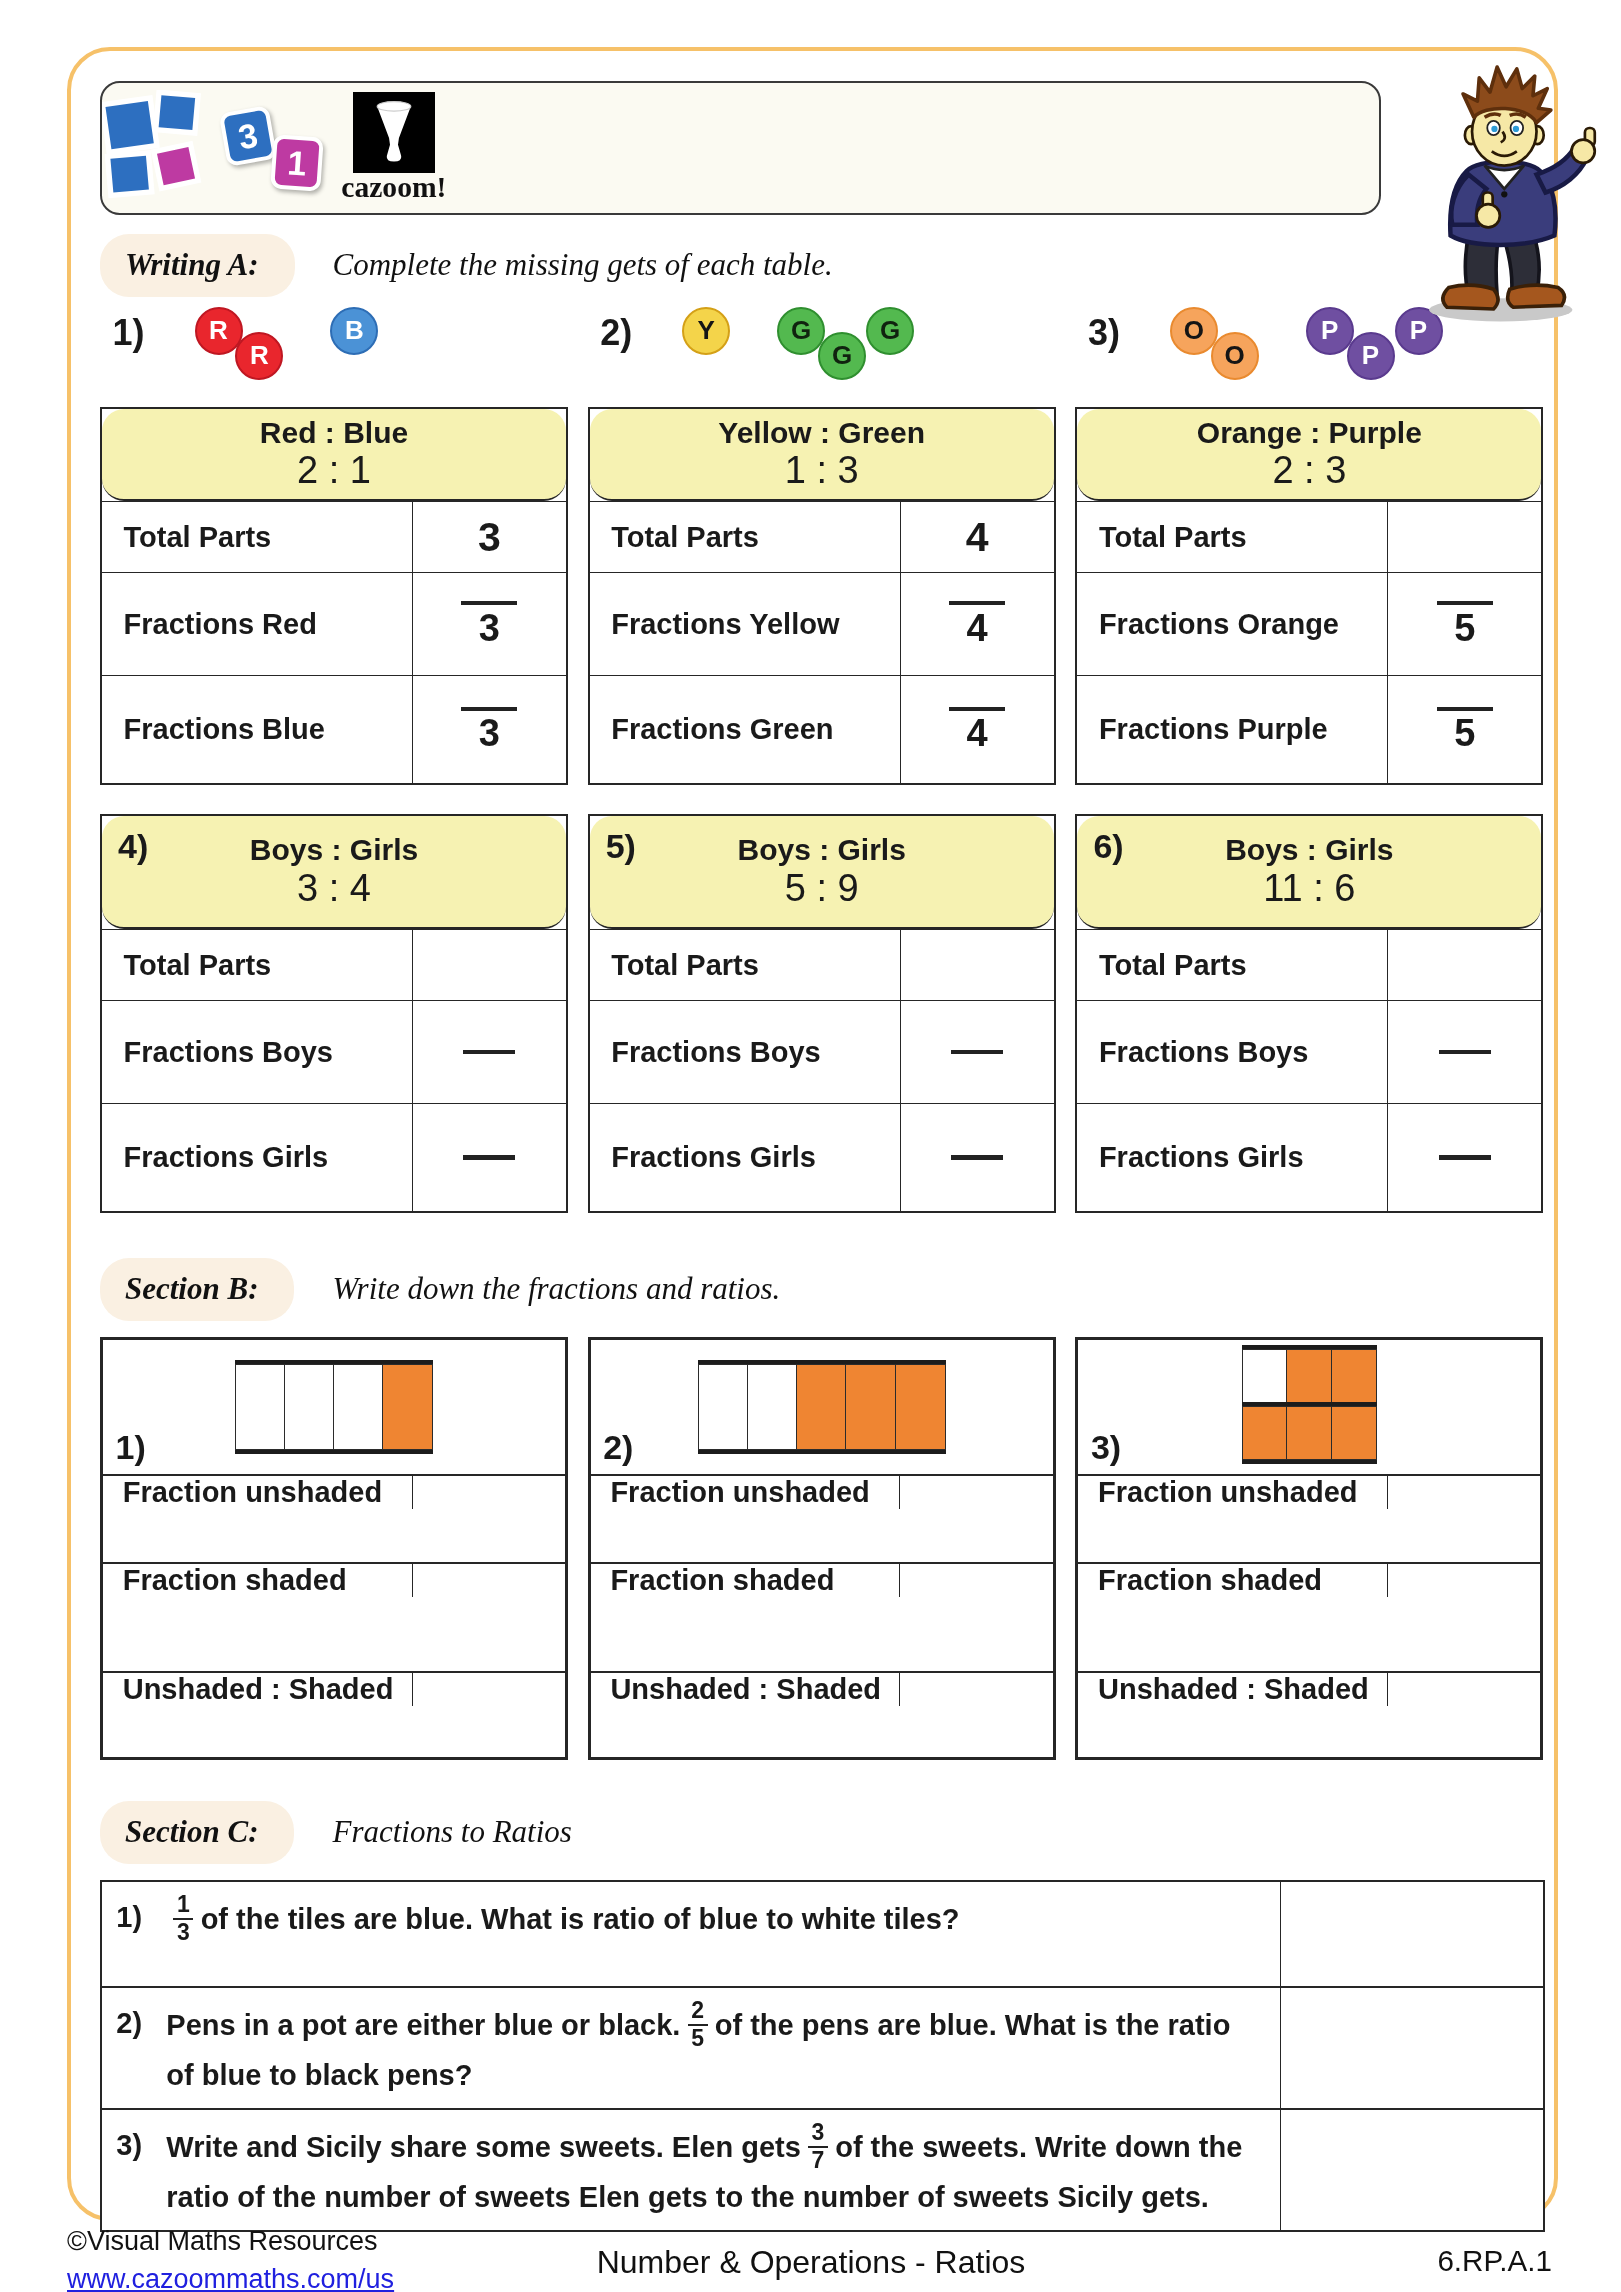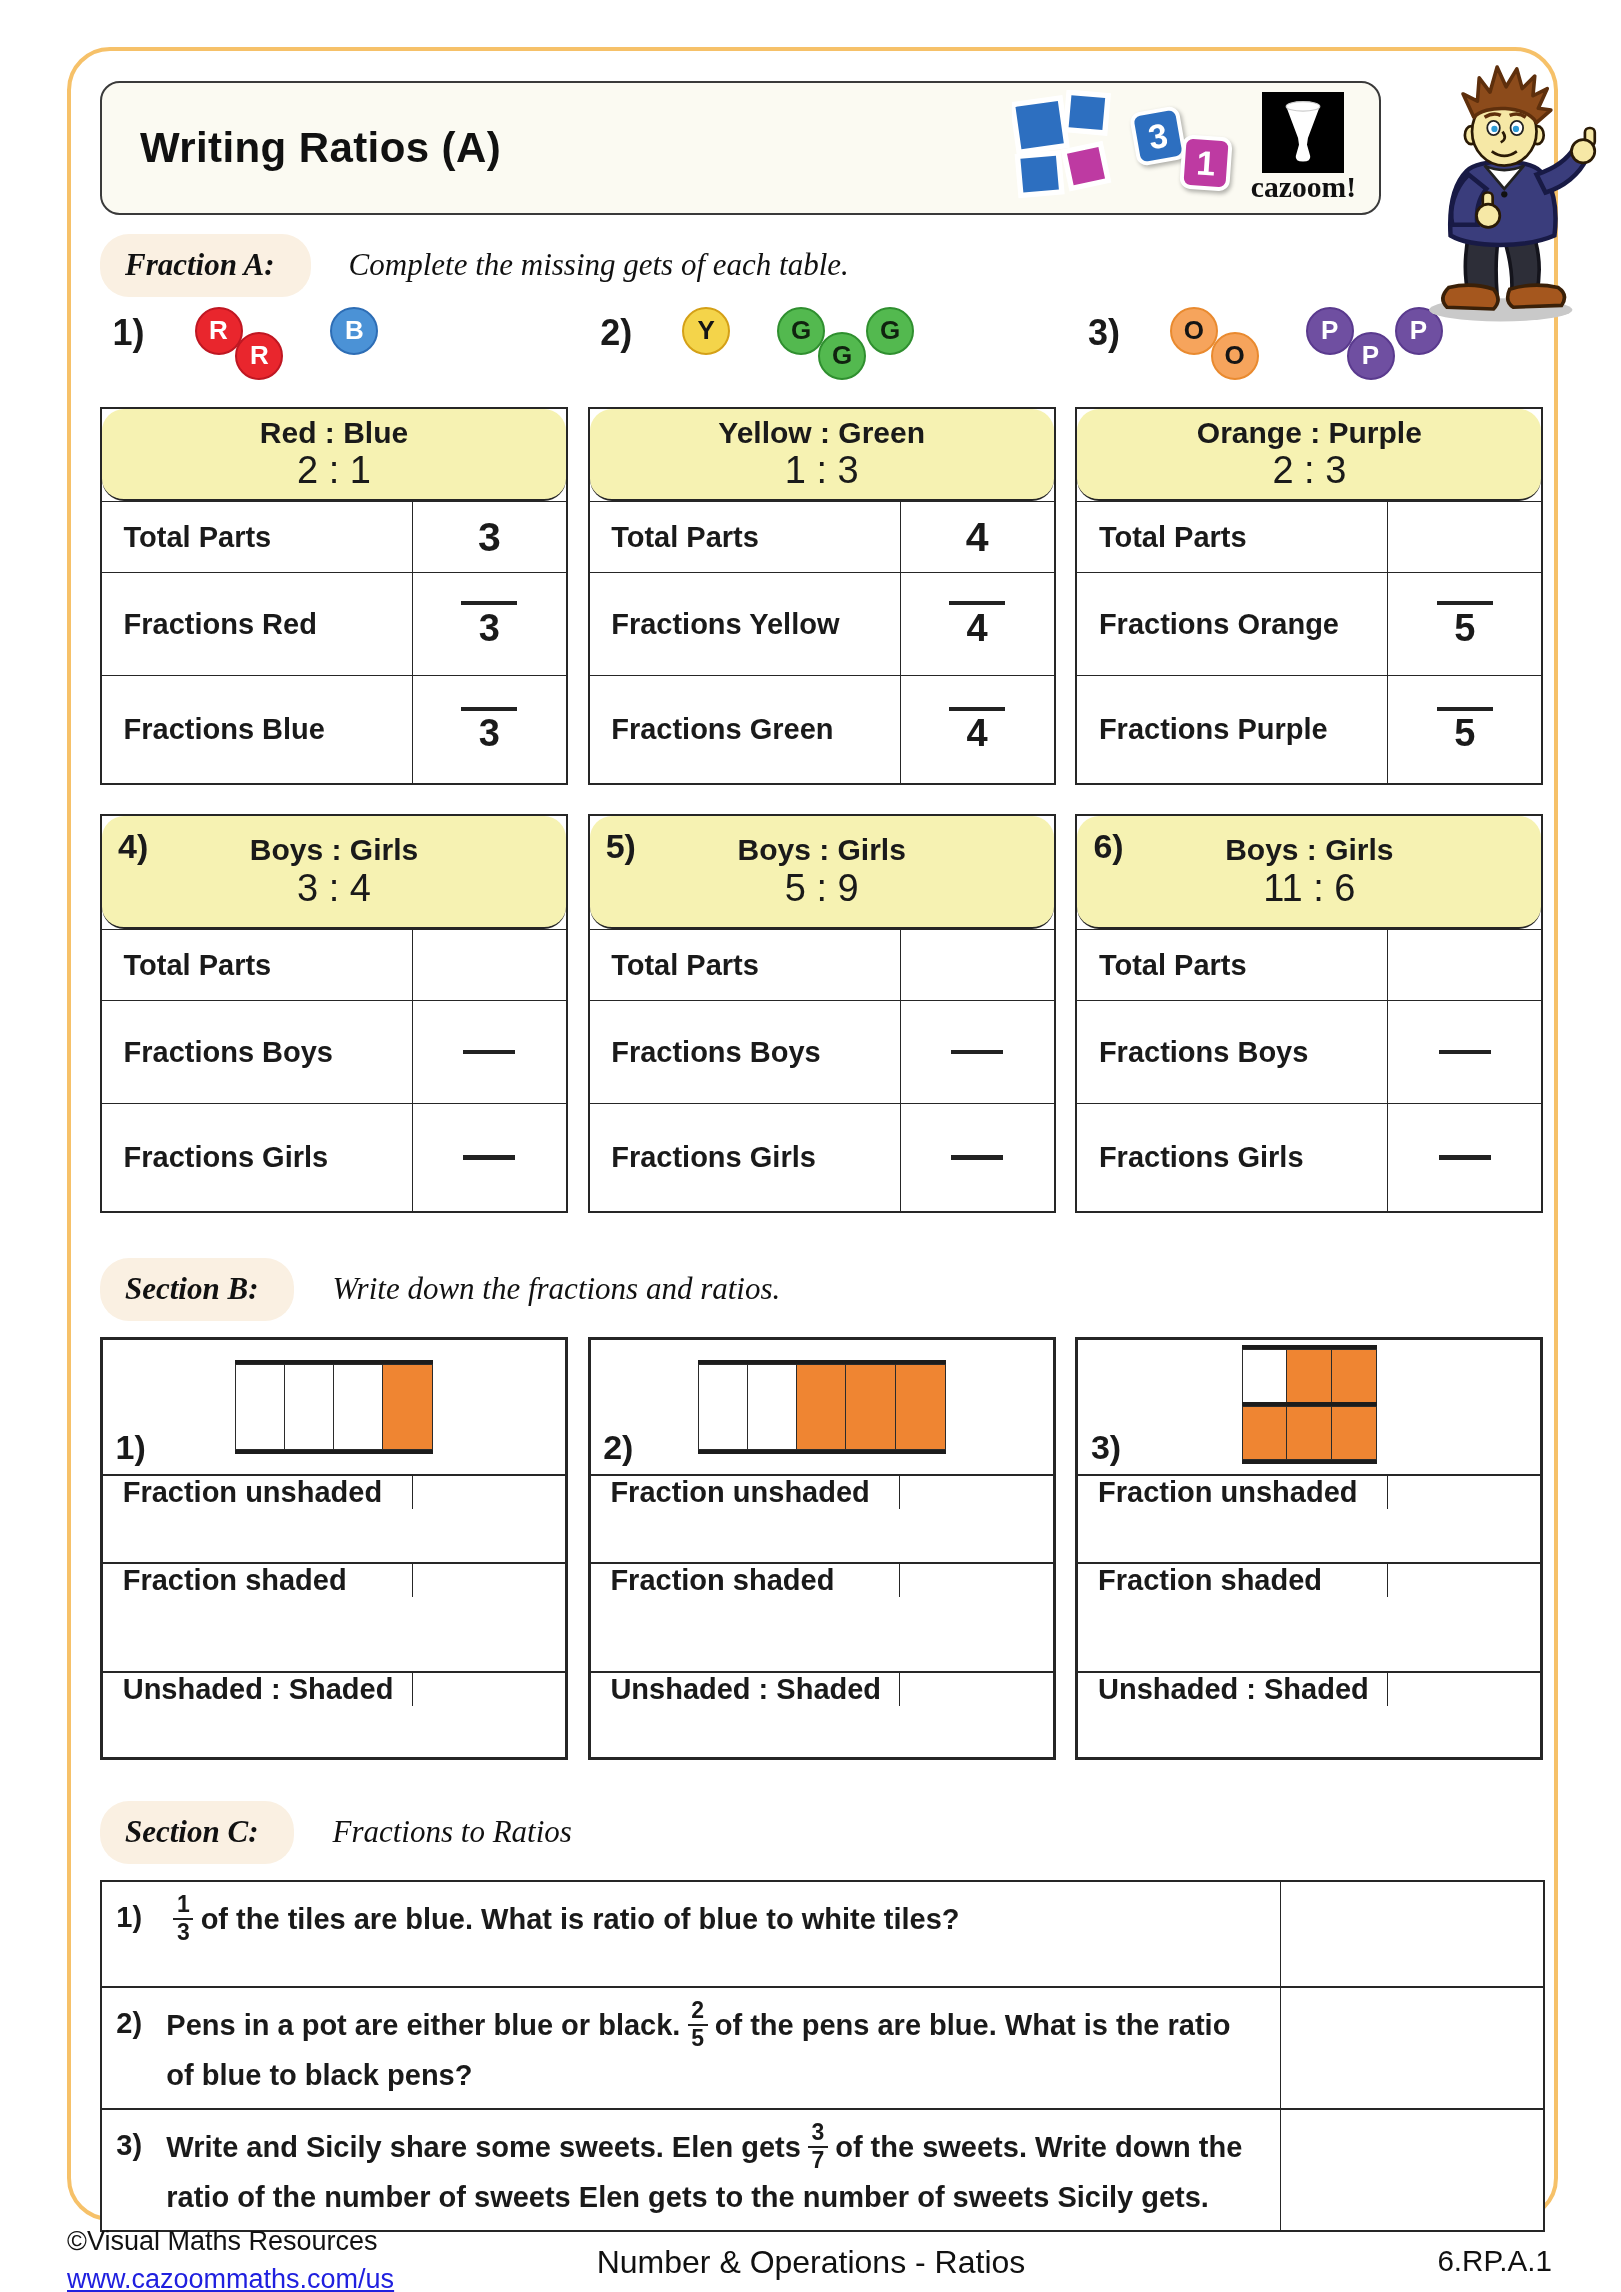--- a/index.html
+++ b/index.html
@@ -107,21 +107,20 @@
   .f-center{position:absolute;left:0;right:0;top:2244px;text-align:center;font-size:32px;color:#111;}
   .f-right{position:absolute;right:70px;top:2244px;font-size:29.6px;color:#111;}
 </style>
 </head>
 <body>
 
 <div class="page">
   <div class="sheet">
 
     <div class="title-box">
-      <div class="title-text">Writing Ratios (A)</div>
       <div class="logo">
         <span>
           <svg viewBox="0 0 120 126" width="107" height="113">
             <g stroke="#ffffff" stroke-width="6">
               <rect x="4" y="12" width="54" height="54" fill="#2d6fc0" transform="rotate(-8 31 39)"></rect>
               <rect x="62" y="4" width="44" height="42" fill="#2d6fc0" transform="rotate(5 84 25)"></rect>
               <rect x="8" y="72" width="46" height="44" fill="#2d6fc0" transform="rotate(-5 31 94)"></rect>
               <rect x="62" y="64" width="42" height="42" fill="#be3aa2" transform="rotate(-12 83 85)"></rect>
             </g>
           </svg>
@@ -165,21 +164,21 @@
         <circle cx="111" cy="79" r="3.5" fill="#2e9bd6"></circle>
           <circle cx="135" cy="79" r="3.5" fill="#2e9bd6"></circle>
         <path d="M100,66 q10,-6 18,-2" stroke="#5e2f0c" stroke-width="4" fill="none"></path>
         <path d="M128,64 q10,-4 18,2" stroke="#5e2f0c" stroke-width="4" fill="none"></path>
         <path d="M120,82 q6,8 -2,12" stroke="#2a1a05" stroke-width="3" fill="none"></path>
         <path d="M108,104 q14,10 28,0" stroke="#2a1a05" stroke-width="3" fill="none"></path>
       </svg>
     </div>
 
     <div class="sec-head" style="top:183px;">
-      <span class="sec-pill">Fraction A:</span>
+      <span class="sec-pill">Writing A:</span>
       <span class="sec-instr">Complete the missing gets of each table.</span>
     </div>
 
     <div class="circles-row">
       <div class="prob">
         <span class="p-num">1)</span>
         <span class="chips">
             <span class="chip-group">
               <span class="chip chip-red">R</span>
               <span class="chip chip-red low">R</span>

